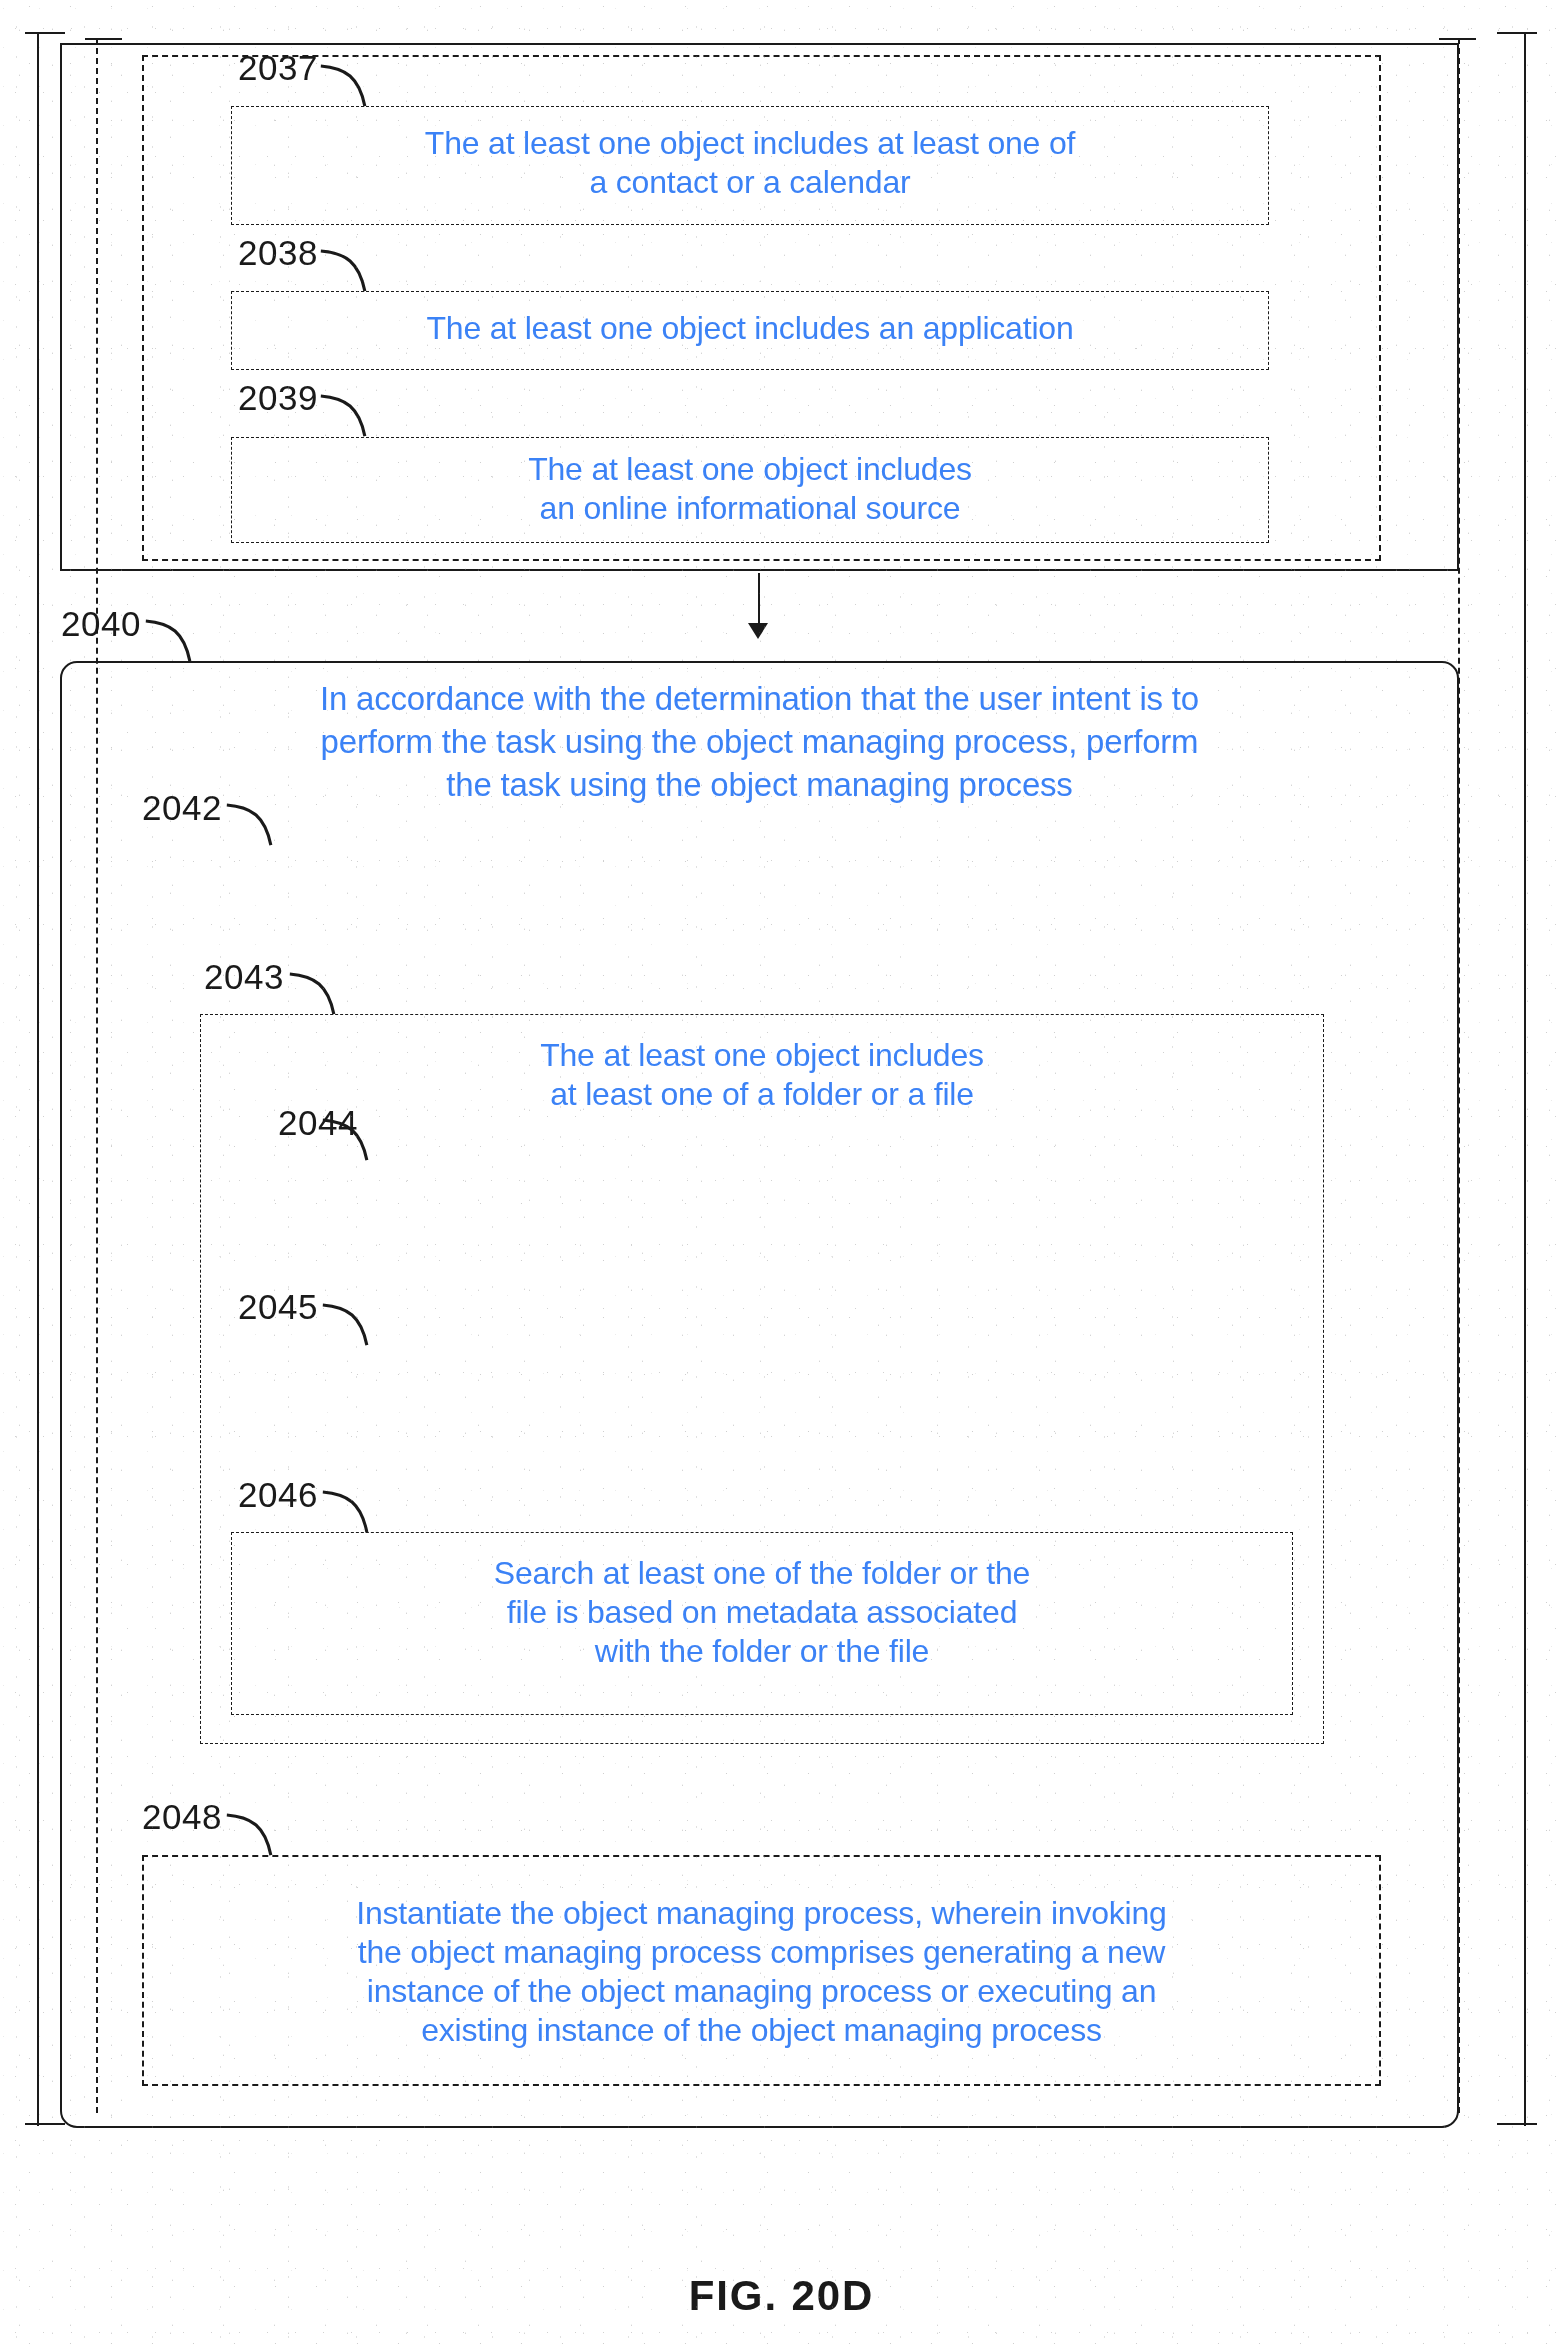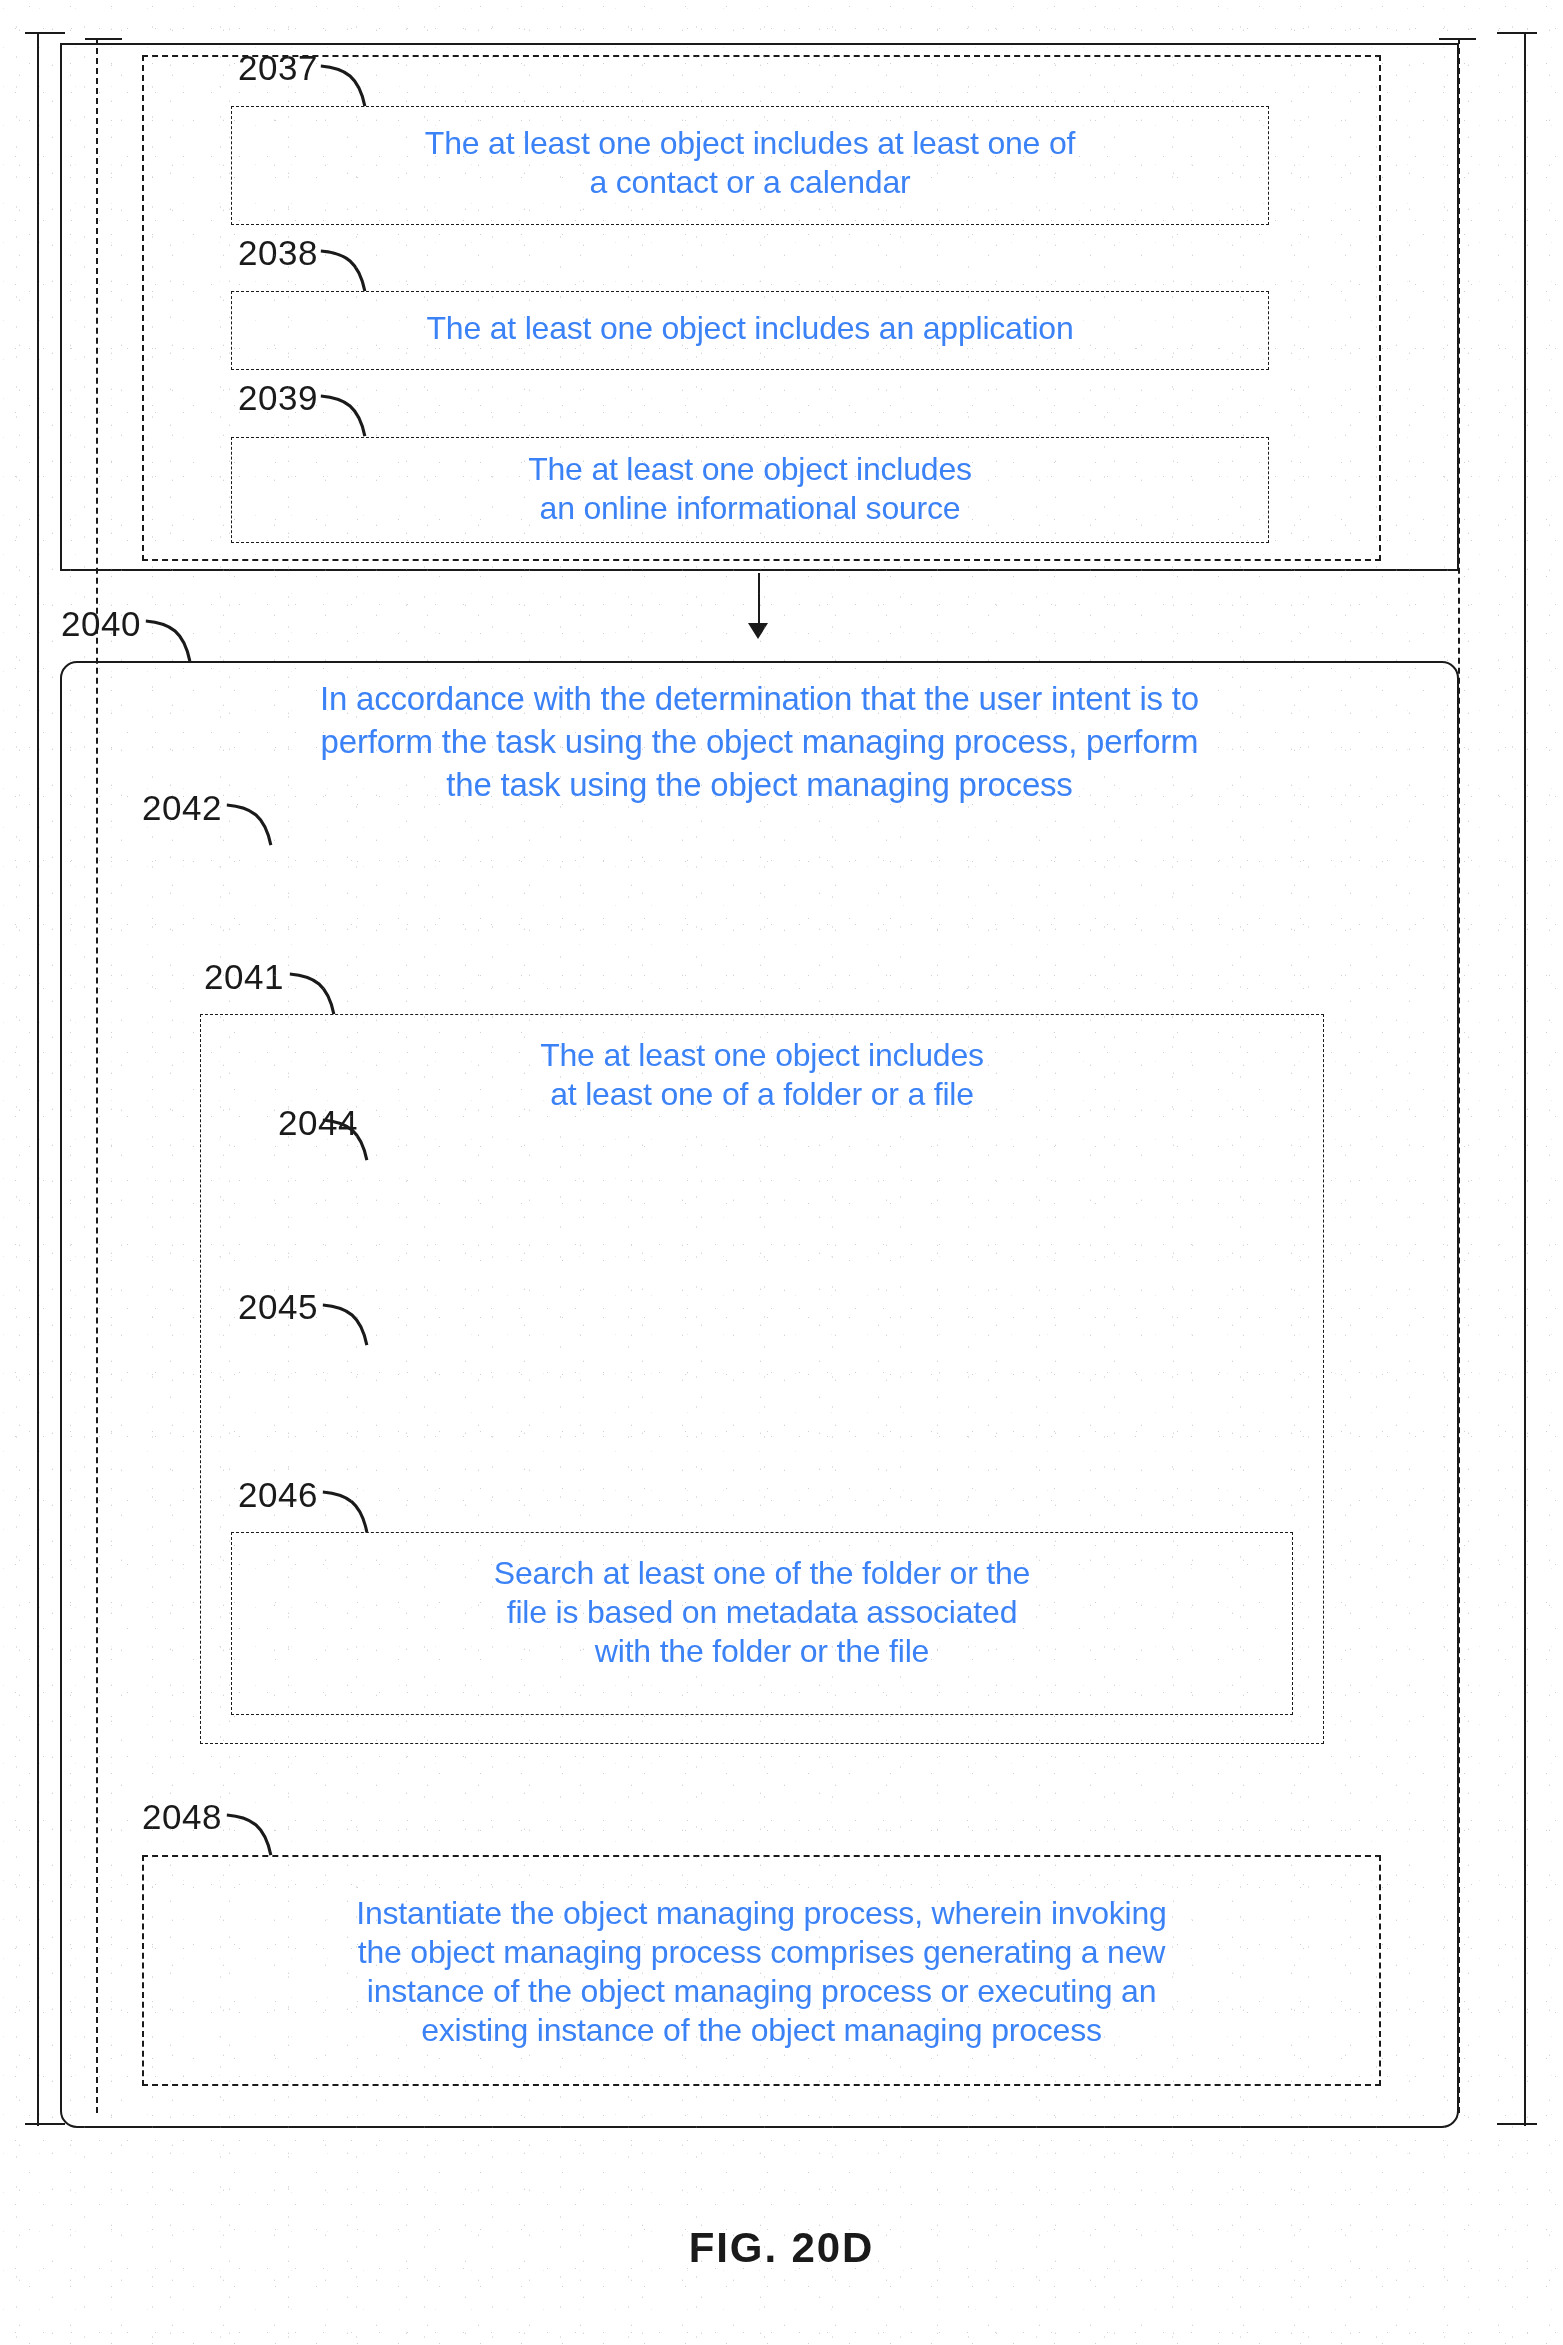--- a/index.html
+++ b/index.html
@@ -129,20 +129,21 @@
   .figcaption {
     position: absolute;
     width: 100%;
     text-align: center;
     font-family: "Liberation Sans", sans-serif;
     font-weight: bold;
     font-size: 42px;
     letter-spacing: 1.9px;
     color: #1a1a1a;
     z-index: 15;
+    margin-top: 48px;
   }
 </style>
 </head>
 <body>
 
 <div id="sheet">
 
   <div class="rail rail-v-solid" style="left:37px; top:32px; height:2094px;"></div>
   <div class="rail-tick" style="left:25px; top:32px; width:40px;"></div>
   <div class="rail-tick" style="left:25px; top:2123px; width:40px;"></div>
@@ -201,21 +202,21 @@
     <div class="btext" style="top:14.4px; font-size:33px; line-height:43px;">In accordance with the determination that the user intent is to
 perform the task using the object managing process, perform
 the task using the object managing process</div>
   </div>
 
   <div class="refnum" style="left:142px; top:790px;">2042</div>
   <svg class="leader" style="left:223px; top:799px;" width="67" height="53" viewBox="0 0 70 55">
     <path d="M4 6 C 30 8, 44 18, 50 48" stroke="#1a1a1a" stroke-width="3.2" fill="none"></path>
   </svg>
 
-  <div class="refnum" style="left:204px; top:959px;">2041</div>
+  <div class="refnum" style="left:204px; top:959px;">2043</div>
   <svg class="leader" style="left:286px; top:968px;" width="67" height="53" viewBox="0 0 70 55">
     <path d="M4 6 C 30 8, 44 18, 50 48" stroke="#1a1a1a" stroke-width="3.2" fill="none"></path>
   </svg>
   <div class="box box-dash-thin" style="left:200px; top:1014px; width:1124px; height:730px;">
     <div class="btext" style="top:21px;">The at least one object includes
 at least one of a folder or a file</div>
   </div>
 
   <div class="refnum" style="left:238px; top:1105px;margin-left:40px;">2044</div>
   <svg class="leader" style="left:319px; top:1114px;" width="67" height="53" viewBox="0 0 70 55">

